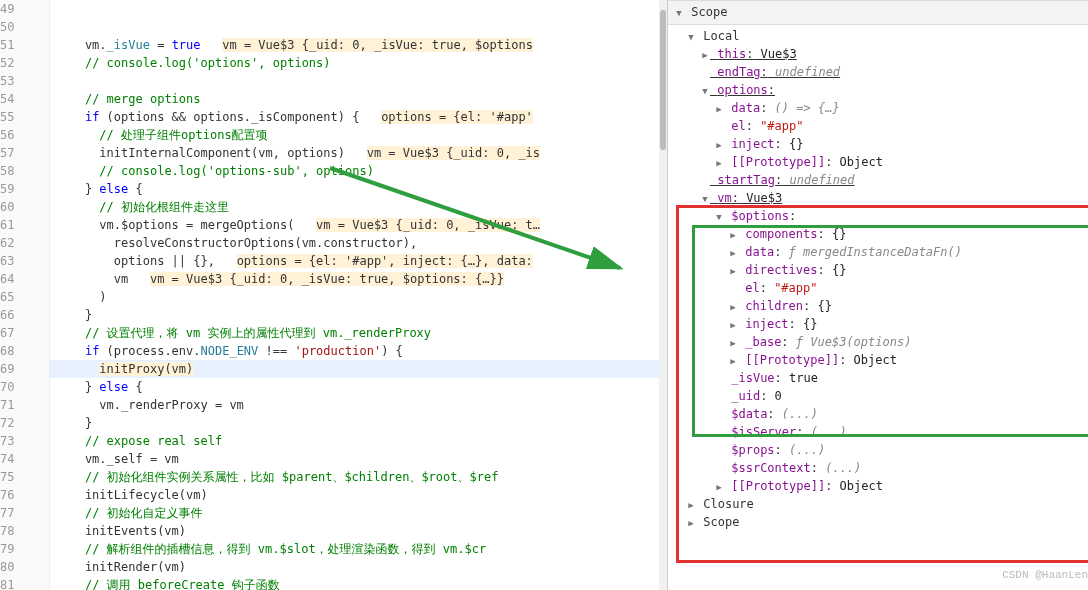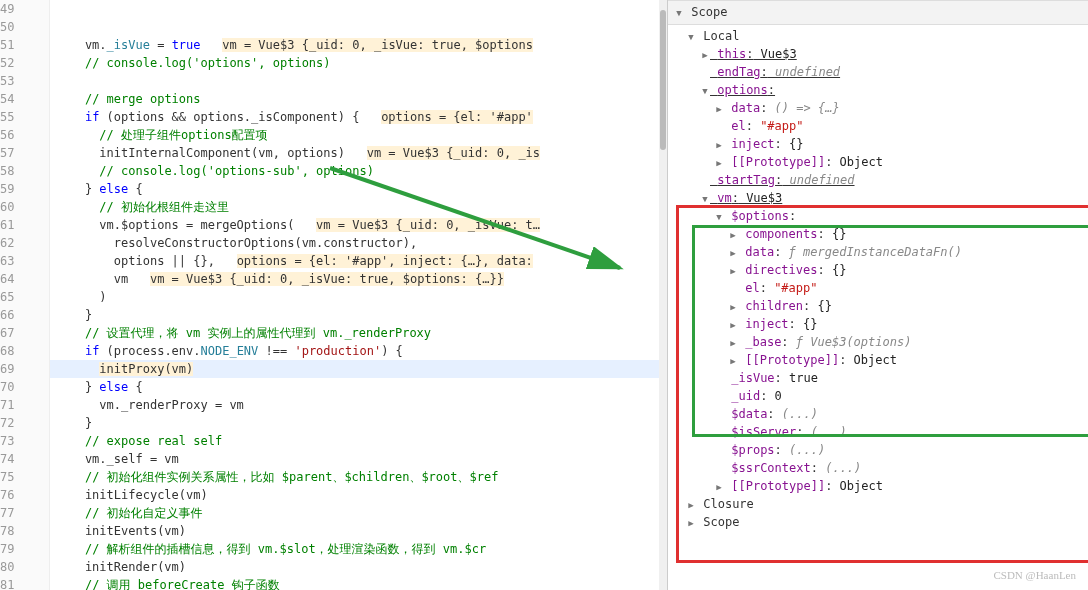--- a/index.html
+++ b/index.html
@@ -27,21 +27,21 @@
 .pval { color: #222; }
 .pstr { color: #c41a16; }
 .dim { color: #888; font-style: italic; }
 .indent1 { margin-left: 14px; }
 .indent2 { margin-left: 28px; text-decoration: underline; }
 .indent3 { margin-left: 42px; }
 .indent4 { margin-left: 56px; }
 .red-box { position: absolute; border: 3px solid #e03030; left: 8px; top: 205px; width: 464px; height: 358px; pointer-events: none; }
 .green-box { position: absolute; border: 3px solid #2e9e3e; left: 24px; top: 225px; width: 426px; height: 212px; pointer-events: none; }
 .green-arrow { position: absolute; left: 320px; top: 158px; pointer-events: none; }
-.watermark { position: absolute; right: 12px; bottom: 6px; color: #bbb; font-family: Liberation Serif, serif; font-size: 11px; }
+.watermark { position: absolute; right: 0; bottom: 6px; color: #bbb; font-family: Liberation Mono, monospace; font-size: 11px; }
 .scrollbar-v { position: absolute; right: 0; top: 0; width: 8px; bottom: 0; background: #f0f0f0; }
 .scrollbar-v .thumb { position: absolute; left: 1px; width: 6px; background: #bbb; border-radius: 3px; top: 10px; height: 140px; }
 </style>
 </head>
 <body>
 
 <div class="code-panel">
   <div class="gutter" id="gutter">
       <div>49</div>
       <div>50</div>

